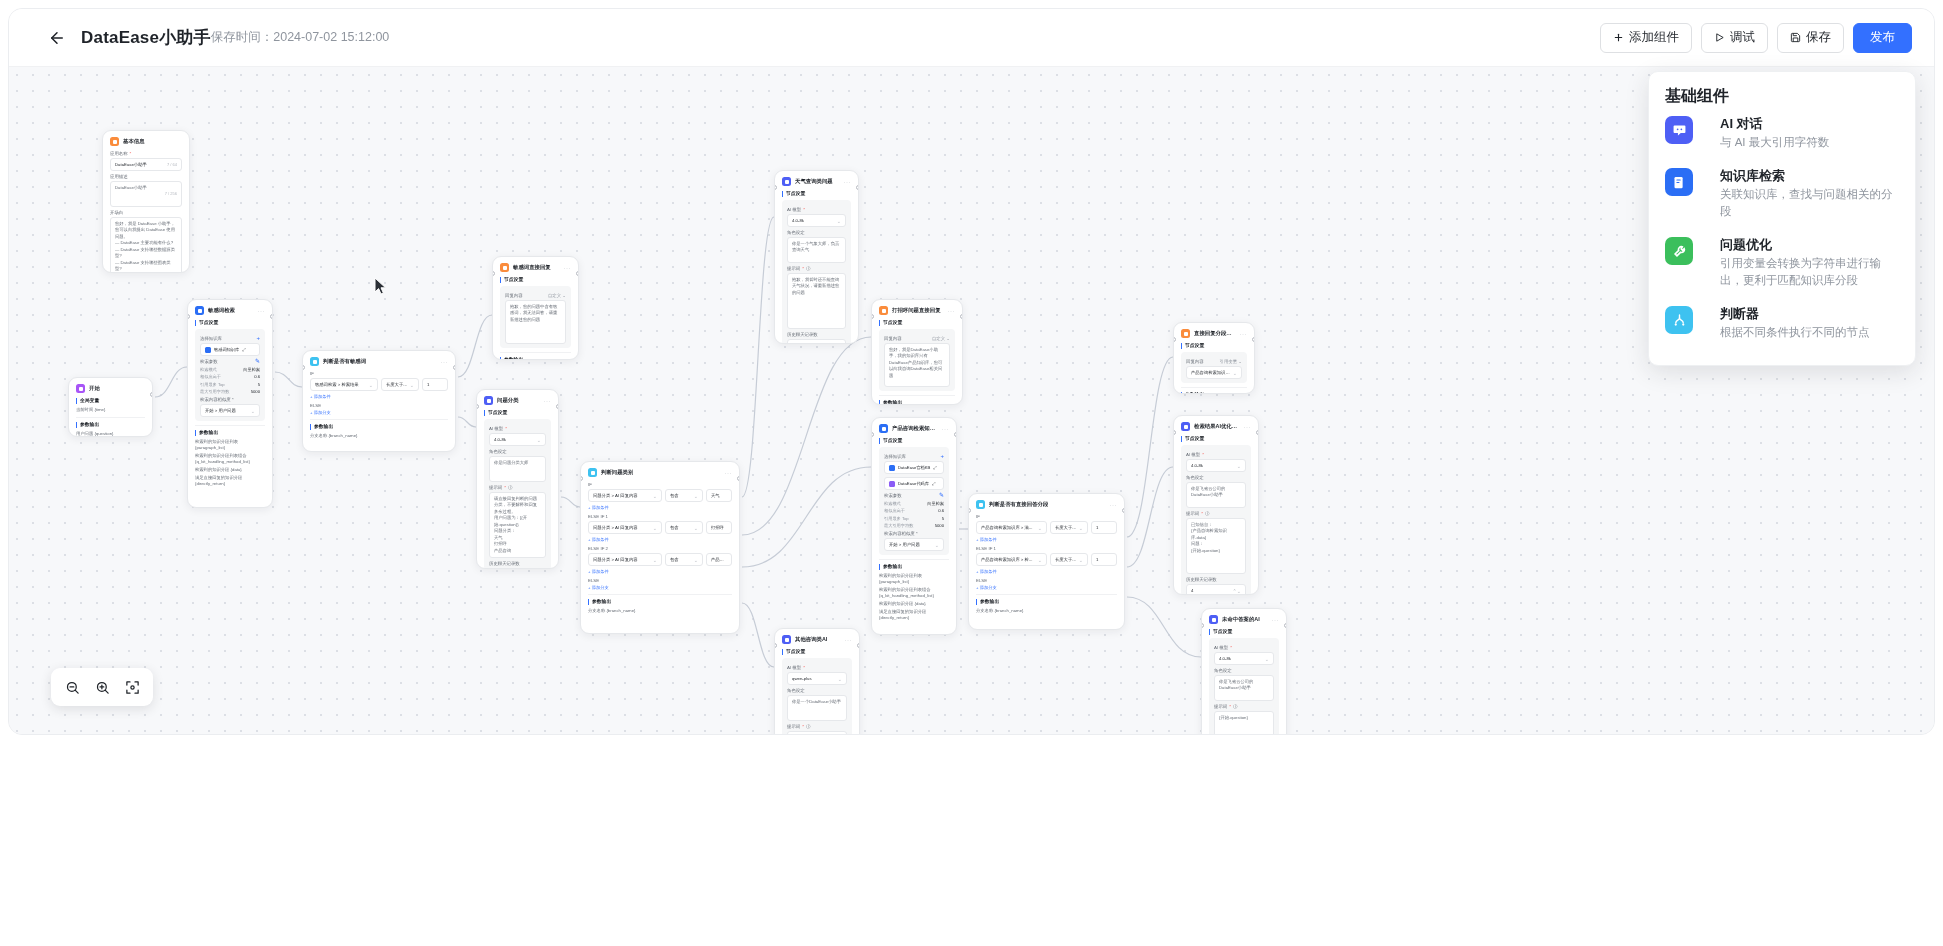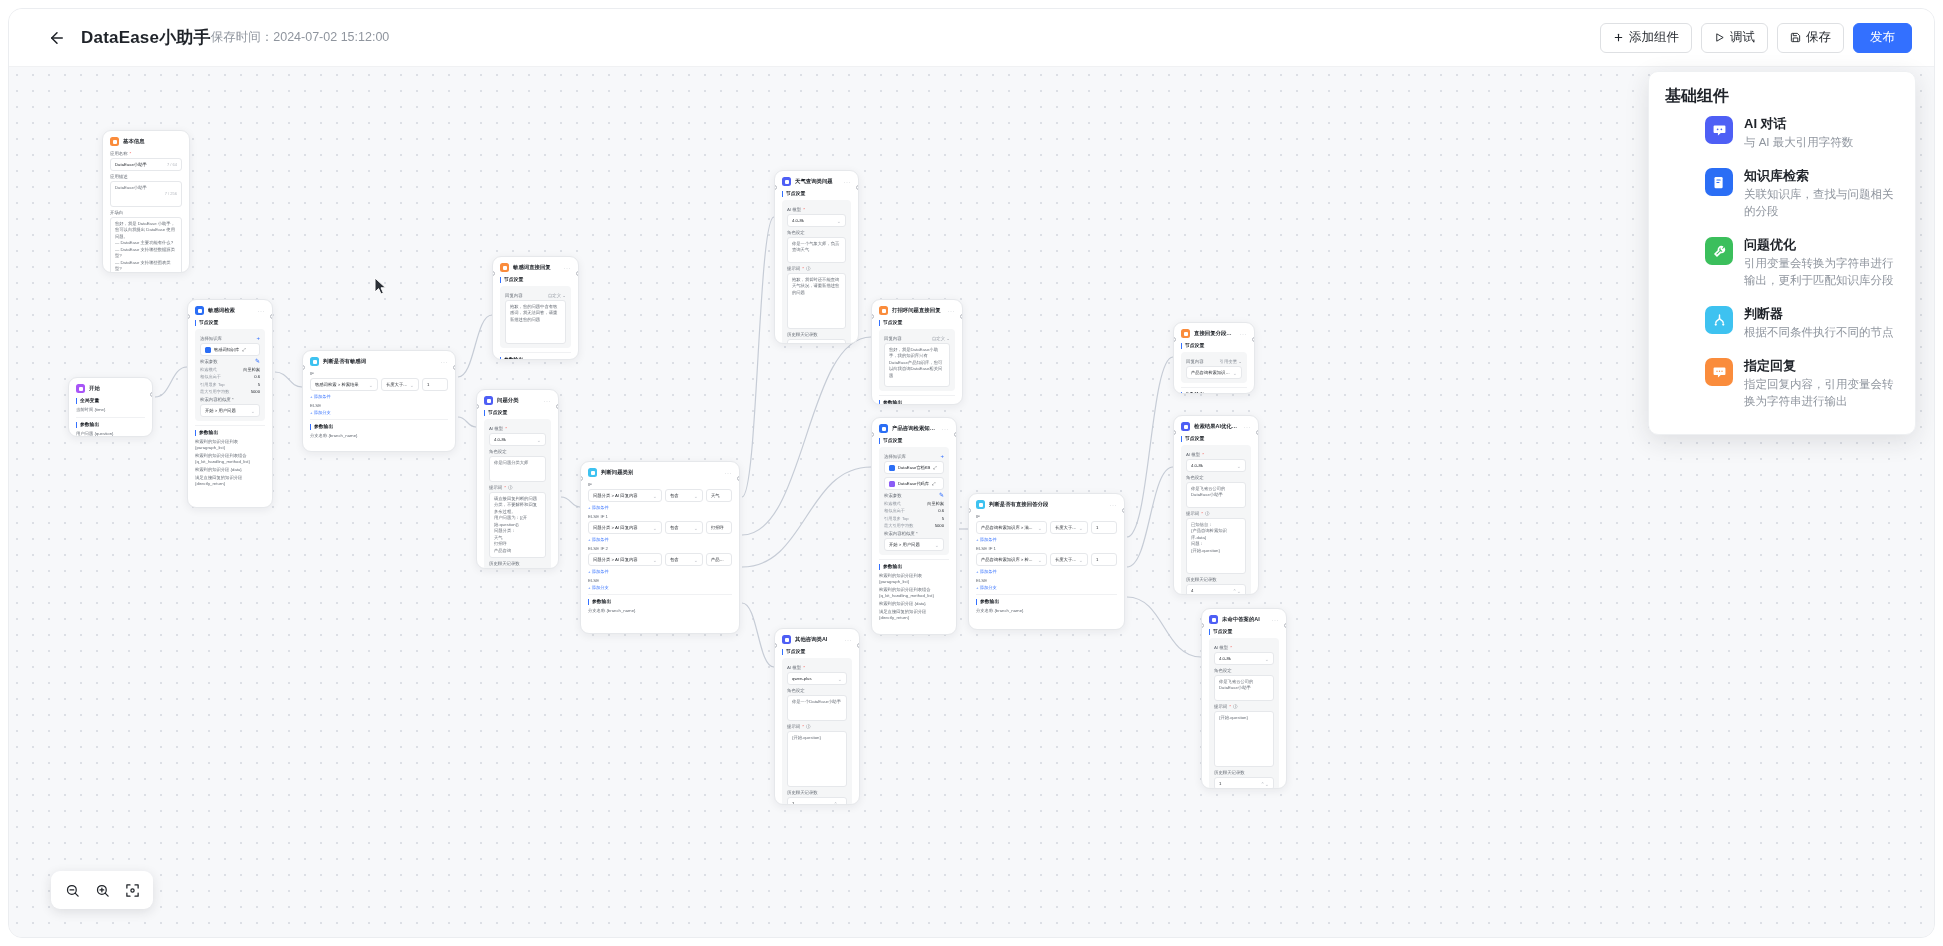--- a/index.html
+++ b/index.html
@@ -10,21 +10,21 @@
     overflow: hidden;
   }
   #app {
     position: relative;
     width: 1943px; height: 946px;
     background: #ffffff;
     padding: 8px;
   }
   .shell {
     position: relative;
-    width: 1927px; height: 930px;
+    width: 1927px; height: 727px;
     background: #f7f8fa;
     border-radius: 14px;
     overflow: hidden;
     border: 1px solid #ebedf0;
   }
 
   
   .topbar {
     position: absolute; top: 0; left: 0; right: 0; height: 58px;
     background: #ffffff;
@@ -145,21 +145,21 @@
   
   .comp-panel {
     position: absolute; top: 62px; right: 18px; width: 268px;
     background: #ffffff; border-radius: 10px;
     box-shadow: 0 6px 24px rgba(31,35,41,.12);
     border: 1px solid #eef0f2;
     padding: 14px 16px 16px;
     z-index: 50;
   }
   .comp-title { font-size: 16px; font-weight: 700; color:#1f2329; margin-bottom: 0; }
-  .comp-item { display: flex; gap: 11px; padding: 8px 0; cursor: pointer; align-items: flex-start; margin-left: 40px; }
+  .comp-item { display: flex; gap: 27px; padding: 8px 0; cursor: pointer; align-items: flex-start; }
   .comp-ic {
     width: 28px; height: 28px; border-radius: 7px; flex: 0 0 auto;
     display: flex; align-items: center; justify-content: center; margin-top:1px;
   }
   .comp-txt { flex: 1 1 auto; min-width: 0; }
   .comp-name { font-size: 13px; font-weight: 700; color: #1f2329; line-height: 18px; }
   .comp-desc { font-size: 11.5px; color: #8f959e; line-height: 17px; margin-top: 1px; }
 
   
   .zoombar {
@@ -800,31 +800,17 @@
                 <path d="M12 8c0 4 6 3 6 8"></path>
                 <circle cx="6" cy="18.5" r="1.8" fill="#fff" stroke="none"></circle>
                 <circle cx="18" cy="18.5" r="1.8" fill="#fff" stroke="none"></circle>
               </svg>
             </div>
             <div class="comp-txt">
               <div class="comp-name">判断器</div>
               <div class="comp-desc">根据不同条件执行不同的节点</div>
             </div>
           </div>
-          <div class="comp-item">
-            <div class="comp-ic" style="background:#fa8c3c">
-              <svg width="15" height="15" viewBox="0 0 24 24" fill="#fff">
-                <path d="M4 4h16a1.5 1.5 0 0 1 1.5 1.5v9A1.5 1.5 0 0 1 20 16h-6l-4.5 4v-4H4a1.5 1.5 0 0 1-1.5-1.5v-9A1.5 1.5 0 0 1 4 4z"></path>
-                <circle cx="8" cy="10" r="1.1" fill="#fa8c3c"></circle>
-                <circle cx="12" cy="10" r="1.1" fill="#fa8c3c"></circle>
-                <circle cx="16" cy="10" r="1.1" fill="#fa8c3c"></circle>
-              </svg>
-            </div>
-            <div class="comp-txt">
-              <div class="comp-name">指定回复</div>
-              <div class="comp-desc">指定回复内容，引用变量会转换为字符串进行输出</div>
-            </div>
-          </div>
         </div>
   </div>
 
  </div>
 </div>
 
 </body></html>

